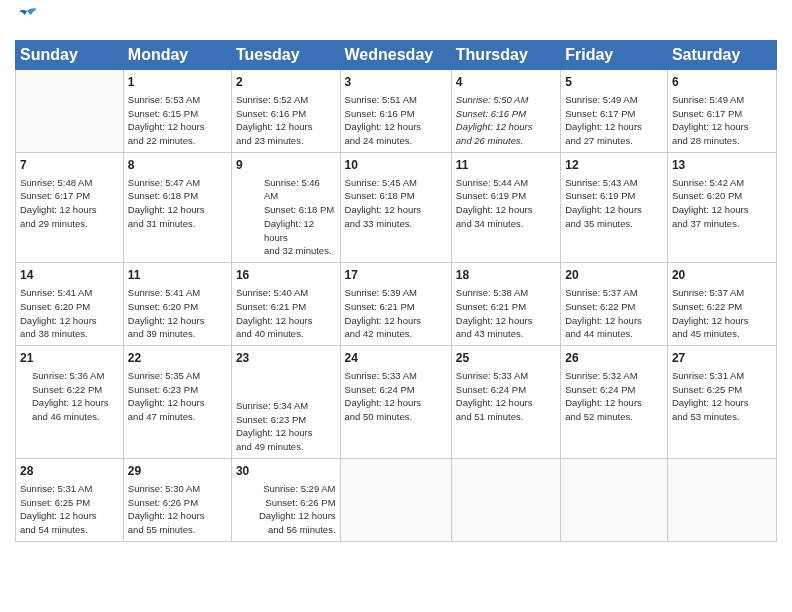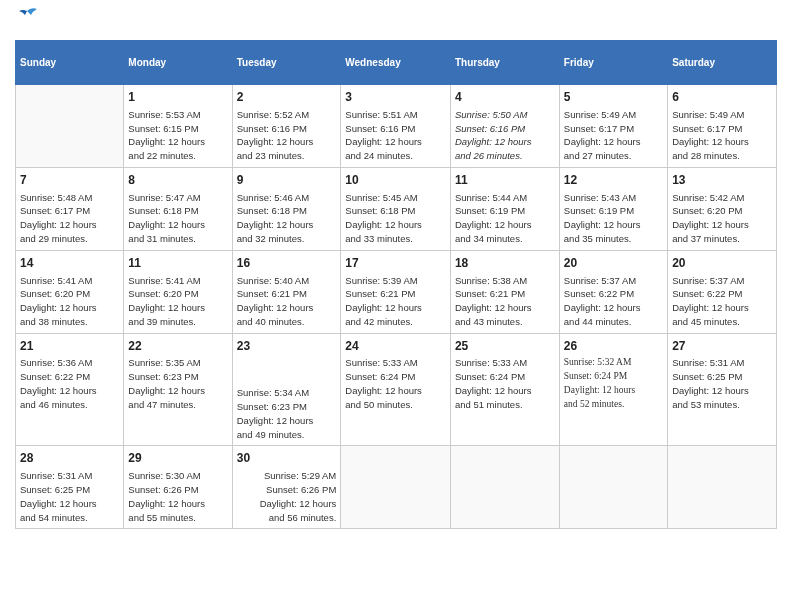--- a/index.html
+++ b/index.html
@@ -43,23 +43,23 @@
       color: #555;
     }
     table {
       width: 100%;
       border-collapse: collapse;
       font-size: 10px;
     }
     thead th {
       background-color: #3a70b5;
       color: #fff;
-      padding: 16px 4px;
+      padding: 5px 4px;
       text-align: left;
-      font-size: 10px;
+      font-size: 16px;
       font-weight: bold;
       border: 1px solid #3a70b5;
     }
     tbody td {
       vertical-align: top;
       padding: 4px 4px;
       border: 1px solid #ccc;
       width: 113px;
       min-height: 80px;
       color: #333;
@@ -171,21 +171,21 @@
         </td>
         <td>
           <span class="day-number">8</span>
           <div class="day-info" style="white-space: pre-line;">Sunrise: 5:47 AM
 Sunset: 6:18 PM
 Daylight: 12 hours
 and 31 minutes.</div>
         </td>
         <td>
           <span class="day-number">9</span>
-          <div class="day-info" style="white-space: pre-line;">Sunrise: 5:46 AM
+          <div class="day-info" style="white-space: pre-line; margin-left: 28px;">Sunrise: 5:46 AM
 Sunset: 6:18 PM
 Daylight: 12 hours
 and 32 minutes.</div>
         </td>
         <td>
           <span class="day-number">10</span>
           <div class="day-info" style="white-space: pre-line;">Sunrise: 5:45 AM
 Sunset: 6:18 PM
 Daylight: 12 hours
 and 33 minutes.</div>
@@ -259,21 +259,21 @@
           <span class="day-number">20</span>
           <div class="day-info" style="white-space: pre-line;">Sunrise: 5:37 AM
 Sunset: 6:22 PM
 Daylight: 12 hours
 and 45 minutes.</div>
         </td>
       </tr>
       <tr>
         <td>
           <span class="day-number">21</span>
-          <div class="day-info" style="white-space: pre-line;">Sunrise: 5:36 AM
+          <div class="day-info" style="white-space: pre-line; margin-left: 12px;">Sunrise: 5:36 AM
 Sunset: 6:22 PM
 Daylight: 12 hours
 and 46 minutes.</div>
         </td>
         <td>
           <span class="day-number">22</span>
           <div class="day-info" style="white-space: pre-line;">Sunrise: 5:35 AM
 Sunset: 6:23 PM
 Daylight: 12 hours
 and 47 minutes.</div>
@@ -294,21 +294,21 @@
         </td>
         <td>
           <span class="day-number">25</span>
           <div class="day-info" style="white-space: pre-line;">Sunrise: 5:33 AM
 Sunset: 6:24 PM
 Daylight: 12 hours
 and 51 minutes.</div>
         </td>
         <td>
           <span class="day-number">26</span>
-          <div class="day-info" style="white-space: pre-line; font-family: Liberation Serif, serif;">Sunrise: 5:32 AM
+          <div class="day-info" style="white-space: pre-line;">Sunrise: 5:32 AM
 Sunset: 6:24 PM
 Daylight: 12 hours
 and 52 minutes.</div>
         </td>
         <td>
           <span class="day-number">27</span>
           <div class="day-info" style="white-space: pre-line;">Sunrise: 5:31 AM
 Sunset: 6:25 PM
 Daylight: 12 hours
 and 53 minutes.</div>

